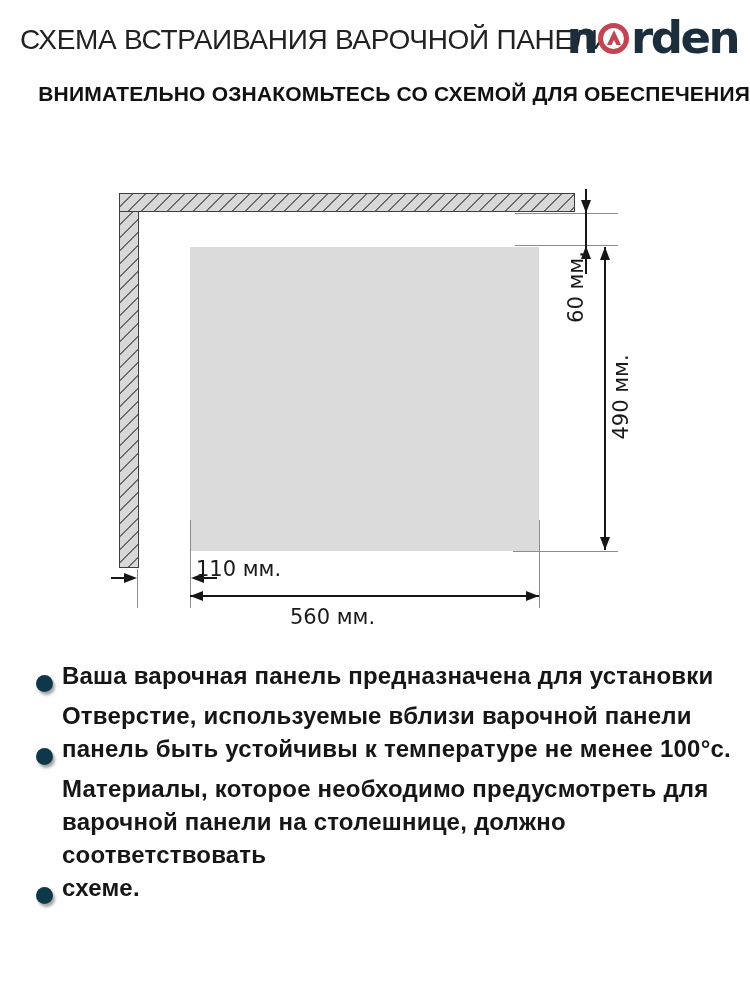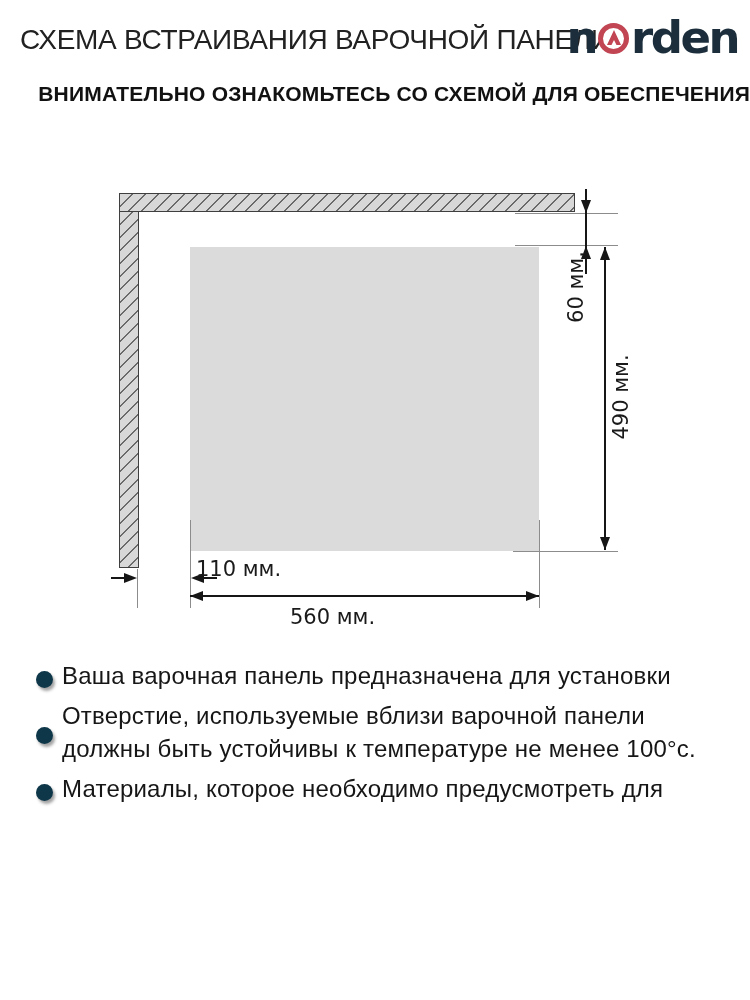--- a/index.html
+++ b/index.html
@@ -37,21 +37,21 @@
   .arr-up{border-left:5px solid transparent;border-right:5px solid transparent;border-bottom:13px solid #161616;}
   .arr-down{border-left:5px solid transparent;border-right:5px solid transparent;border-top:13px solid #161616;}
   .arr-left{border-top:5px solid transparent;border-bottom:5px solid transparent;border-right:13px solid #161616;}
   .arr-right{border-top:5px solid transparent;border-bottom:5px solid transparent;border-left:13px solid #161616;}
   .dim-label{position:absolute;font-family:"DejaVu Sans",sans-serif;font-size:21px;
              color:#1a1a1a;white-space:nowrap;line-height:26px;}
   .rot{transform:rotate(-90deg);text-align:center;}
 
   
   .notes{position:absolute;left:36px;top:659px;width:700px;}
-  .note{display:flex;align-items:center;margin-bottom:7px;}
+  .note{display:flex;align-items:flex-end;margin-bottom:7px;font-weight:bold;}
   .dot{flex:none;width:17px;height:17px;border-radius:50%;background:#0e3749;
        margin:7px 9px 0 0;box-shadow:2px 3px 3px rgba(50,50,50,0.45);}
   .note-text{font-size:24px;line-height:33px;color:#161616;letter-spacing:0.2px;}
 </style>
 </head>
 <body>
 
 <div class="page">
 
   <div class="title">СХЕМА ВСТРАИВАНИЯ ВАРОЧНОЙ ПАНЕЛИ</div>
@@ -109,26 +109,28 @@
       <span class="dot"></span>
       <div class="note-text">
         <div>Ваша варочная панель предназначена для установки</div>
       </div>
     </div>
 
     <div class="note">
       <span class="dot"></span>
       <div class="note-text">
         <div>Отверстие, используемые вблизи варочной панели</div>
-        <div>должны быть устойчивы к температуре не менее 100°с.</div>
+        <div>панель быть устойчивы к температуре не менее 100°с.</div>
       </div>
     </div>
 
 
     <div class="note">
       <span class="dot"></span>
       <div class="note-text">
         <div>Материалы, которое необходимо предусмотреть для</div>
+        <div>варочной панели на столешнице, должно соответствовать</div>
+        <div>схеме.</div>
       </div>
     </div>
 
   </div>
 </div>
 
 </body></html>

